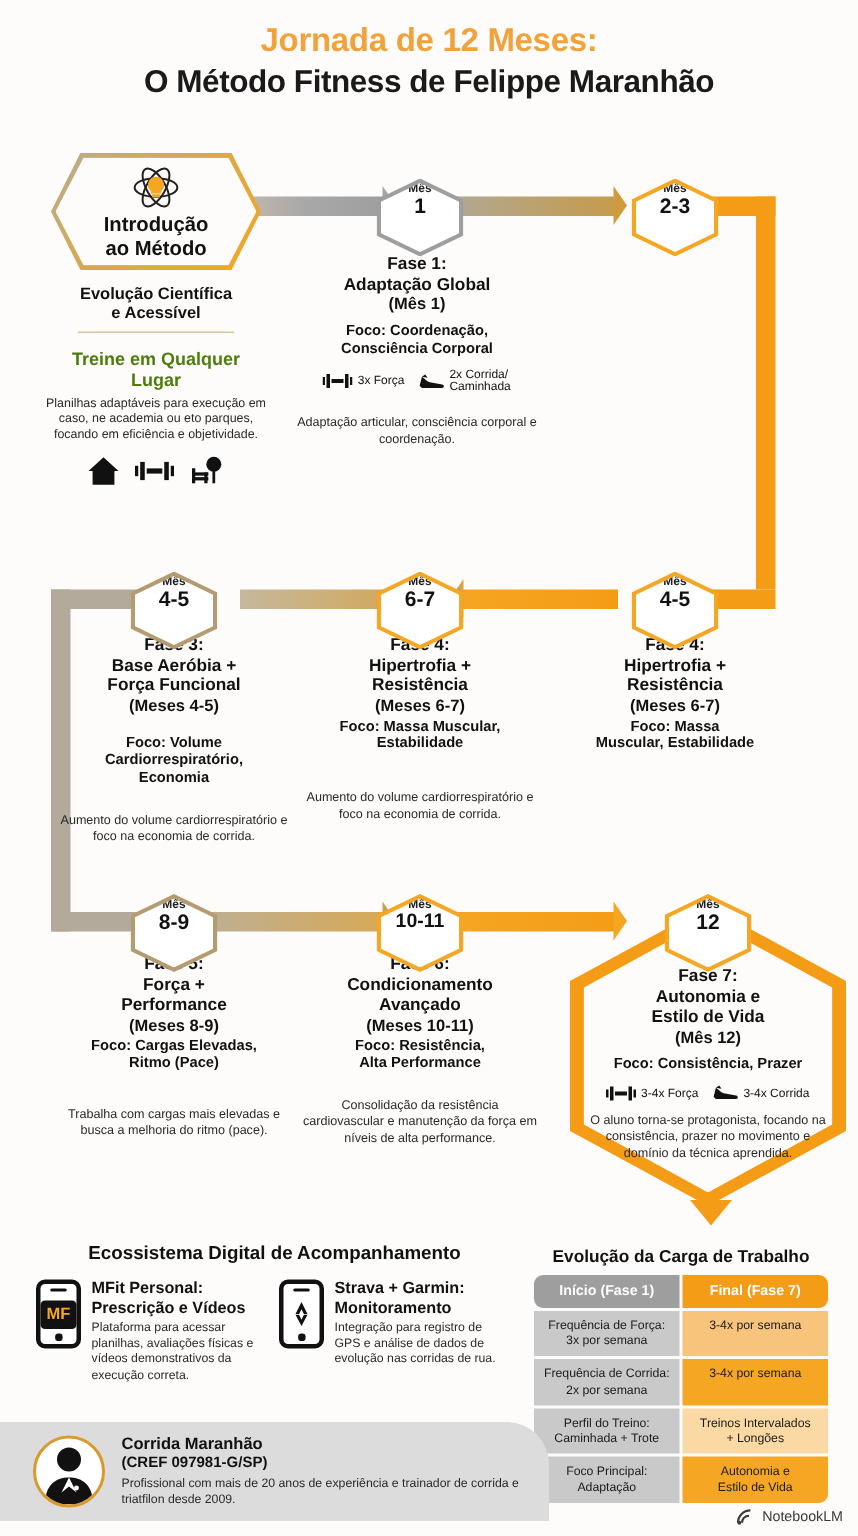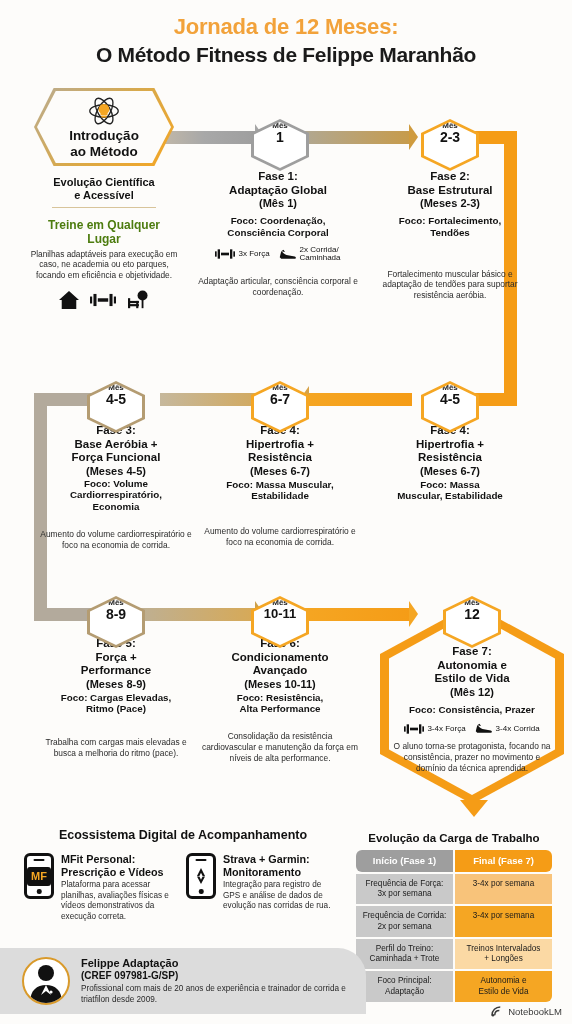--- a/index.html
+++ b/index.html
@@ -46,21 +46,21 @@
   
   .phase { position: absolute; text-align: center; }
   .phase .pt { font-size: 11.5px; font-weight: bold; line-height: 1.18; color: #111; }
   .phase .pm { font-size: 11px; font-weight: bold; line-height: 1.18; color: #111; }
   .phase .pf { font-size: 9.8px; font-weight: bold; line-height: 1.2; color: #111; margin-top: 5px; }
   .phase .pd { font-size: 8.4px; line-height: 1.28; color: #2a2a2a; margin-top: 13px; }
   .freq { display: flex; justify-content: center; align-items: center; gap: 9px; margin-top: 7px; }
   .freq .fi { display: flex; align-items: center; gap: 3px; font-size: 8px; line-height: 1.1; font-weight: normal; color: #111; }
 
   
-  .intro { position: absolute; left: 26px; top: 88px; width: 156px; }
+  .intro { position: absolute; left: 26px; top: 102px; width: 156px; }
   .introhex {
     position: relative; width: 140px; height: 78px; margin: 0 auto;
   }
   .introhex .oshape, .introhex .ishape {
     position: absolute; inset: 0;
     clip-path: polygon(14% 0%, 86% 0%, 100% 50%, 86% 100%, 14% 100%, 0% 50%);
   }
   .introhex .oshape { background: linear-gradient(135deg,#b9ac92,#d8a94b,#F5A623); }
   .introhex .ishape { inset: 3px; background: #fdfcfa; display:flex; flex-direction:column; align-items:center; justify-content:center; gap:1px; }
   .intro-title { font-size: 13.5px; font-weight: bold; line-height: 1.12; text-align: center; color: #111; }
@@ -222,26 +222,20 @@
         <svg width="18" height="13" viewBox="0 0 24 17">
           <path d="M1 12 L3 4 C5 5 7 8 10 9 L21 11 C23 11.5 23 14 21 14 L3 14 Z" fill="#111"></path>
           <path d="M3 4 L6 2 L8 5 Z" fill="#111"></path>
         </svg>
         <span style="text-align:left">2x Corrida/<br>Caminhada</span>
       </div>
     </div>
     <div class="pd">Adaptação articular, consciência corporal e coordenação.</div>
   </div>
 
-  <div class="phase" style="left:372px; top:170px; width:156px;">
-    <div class="pt">Fase 2:<br>Base Estrutural</div>
-    <div class="pm">(Meses 2-3)</div>
-    <div class="pf">Foco: Fortalecimento,<br>Tendões</div>
-    <div class="pd" style="margin-top:30px;">Fortalecimento muscular básico e adaptação de tendões para suportar resistência aeróbia.</div>
-  </div>
 
   <div style="position:absolute; left:34px; top:393px; width:13px; height:228px; background:#b3aa9c;"></div>
   <div class="rail" style="left:34px; top:393px; width:106px; background:#b3aa9c;"></div>
   <div class="rail" style="left:160px; top:393px; width:100px; background:linear-gradient(90deg,#c6b89c,#d2a95e);"></div>
   <div class="rail orangel" style="left:300px; top:393px; width:112px;"></div>
   <div class="arrowhead" style="left:300px; top:386px; border-right:9px solid #d7a349; border-top:13.5px solid transparent; border-bottom:13.5px solid transparent;"></div>
   <div class="arrowhead" style="left:443px; top:386px; border-right:9px solid #F5A623; border-top:13.5px solid transparent; border-bottom:13.5px solid transparent;"></div>
   <div class="rail" style="left:34px; top:608px; width:100px; background:#b3aa9c;"></div>
 
   <div class="hexwrap tan" style="left:87px; top:381px;">
@@ -262,21 +256,21 @@
     <div class="outer"></div>
     <div class="inner">
       <div class="m">Mês</div>
       <div class="n">4-5</div>
     </div>
   </div>
 
   <div class="phase" style="left:36px; top:424px; width:160px;">
     <div class="pt">Fase 3:<br>Base Aeróbia +<br>Força Funcional</div>
     <div class="pm">(Meses 4-5)</div>
-    <div class="pf" style="margin-top:0;">Foco: Volume<br>Cardiorrespiratório,<br>Economia</div>
+    <div class="pf" style="margin-top:12px;">Foco: Volume<br>Cardiorrespiratório,<br>Economia</div>
     <div class="pd" style="margin-top:16px;">Aumento do volume cardiorrespiratório e foco na economia de corrida.</div>
   </div>
 
   <div class="phase" style="left:202px; top:424px; width:156px;">
     <div class="pt">Fase 4:<br>Hipertrofia +<br>Resistência</div>
     <div class="pm">(Meses 6-7)</div>
     <div class="pf" style="margin-top:1px;">Foco: Massa Muscular,<br>Estabilidade</div>
     <div class="pd" style="margin-top:24px;">Aumento do volume cardiorrespiratório e foco na economia de corrida.</div>
   </div>
 
@@ -413,21 +407,21 @@
   <div class="footer">
     <div class="avatar">
       <svg width="44" height="44" viewBox="0 0 44 44">
         <circle cx="22" cy="14" r="8" fill="#111"></circle>
         <path d="M6 44 C6 31 13 26 22 26 C31 26 38 31 38 44 Z" fill="#111"></path>
         <path d="M22 26 L17 36 L22 32 L27 36 Z" fill="#fff"></path>
         <circle cx="27" cy="33" r="1.6" fill="#fff"></circle>
       </svg>
     </div>
     <div class="ft">
-      <div class="fn">Felippe Adaptação</div>
+      <div class="fn">Corrida Maranhão</div>
       <div class="fc">(CREF 097981-G/SP)</div>
       <div class="fp">Profissional com mais de 20 anos de experiência e trainador de corrida e triatfilon desde 2009.</div>
     </div>
   </div>
 
   <div class="brand">
     <svg width="13" height="11" viewBox="0 0 14 12">
       <path d="M1 10 C1 5 5 1 10 1" fill="none" stroke="#3a3a3a" stroke-width="1.6"></path>
       <path d="M4 10 C4 7 6 5 9 5" fill="none" stroke="#3a3a3a" stroke-width="1.6"></path>
       <circle cx="2" cy="10" r="1.4" fill="#3a3a3a"></circle>

